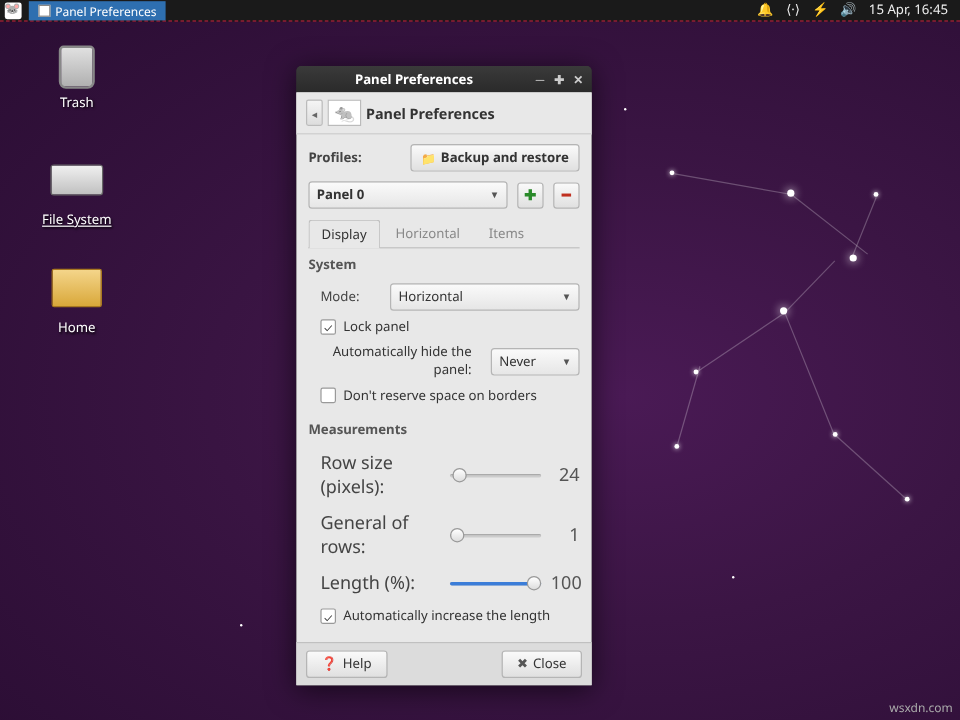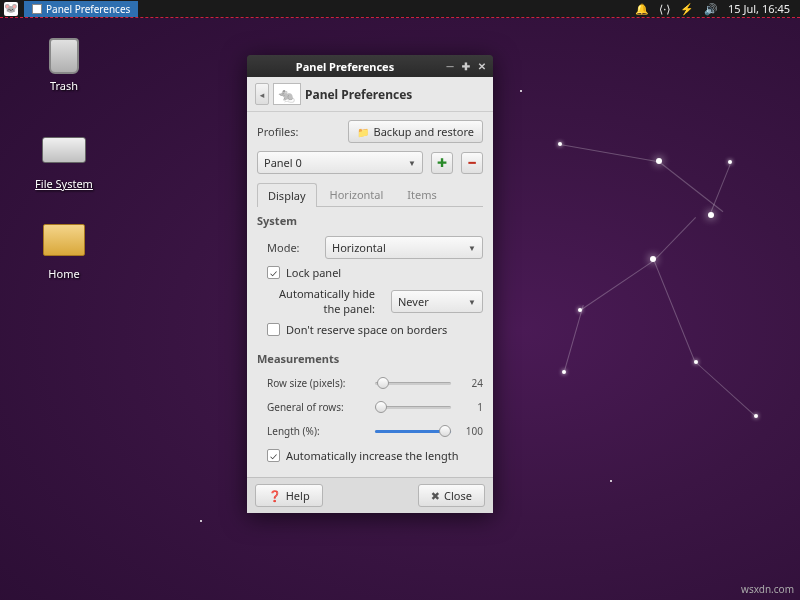--- a/index.html
+++ b/index.html
@@ -38,41 +38,41 @@
     .win-btn { width: 14px; height: 14px; display: flex; align-items: center; justify-content: center; color: #ccc; cursor: pointer; font-size: 10px; }
     
     .dialog-body { background: #e8e8e8; }
     .header-row { display: flex; align-items: center; gap: 4px; padding: 6px 8px; background: #e8e8e8; border-bottom: 1px solid #ccc; }
     .nav-btn { width: 14px; height: 22px; background: linear-gradient(#f5f5f5,#ddd); border: 1px solid #bbb; border-radius: 2px; display: flex; align-items: center; justify-content: center; font-size: 9px; color: #666; }
     .header-icon { width: 28px; height: 22px; background: #fff; border: 1px solid #bbb; display: flex; align-items: center; justify-content: center; }
     .header-icon::after { content: "🐀"; font-size: 14px; filter: grayscale(1); }
     .header-title { font-weight: bold; font-size: 12px; color: #333; }
     
     .content { padding: 8px 10px; font-size: 11px; color: #333; }
-    .row { display: flex; align-items: center; gap: 8px; margin-bottom: 8px; }
+    .row { display: flex; align-items: center; gap: 8px; margin-bottom: 8px; font-weight: bold; }
     .label-text { color: #444; }
     .btn { background: linear-gradient(#fafafa,#e0e0e0); border: 1px solid #b5b5b5; border-radius: 3px; padding: 3px 8px; font-size: 11px; color: #333; display: inline-flex; align-items: center; gap: 4px; cursor: pointer; }
     .select { flex: 1; background: linear-gradient(#fafafa,#e6e6e6); border: 1px solid #b5b5b5; border-radius: 3px; padding: 3px 6px; font-size: 11px; display: flex; align-items: center; justify-content: space-between; cursor: pointer; }
     .select .chev { font-size: 8px; color: #555; }
     .icon-btn { width: 22px; height: 22px; background: linear-gradient(#fafafa,#e0e0e0); border: 1px solid #b5b5b5; border-radius: 3px; display: flex; align-items: center; justify-content: center; cursor: pointer; font-size: 12px; }
     .icon-add { color: #2a8a2a; }
     .icon-remove { color: #c03020; }
     
     .tabs { display: flex; border-bottom: 1px solid #c0c0c0; margin-bottom: 6px; align-items: flex-end; }
     .tab { padding: 4px 10px; font-size: 11px; color: #888; border: 1px solid transparent; border-bottom: none; cursor: pointer; border-radius: 3px 3px 0 0; margin-right: 2px; }
     .tab.active { background: #e8e8e8; border-color: #c0c0c0; color: #333; position: relative; top: 1px; }
     
     .section-title { font-weight: bold; color: #555; margin: 6px 0 8px; font-size: 11px; }
     .form-row { display: flex; align-items: center; gap: 16px; margin: 6px 0 6px 10px; font-size: 11px; }
     .form-row label { color: #444; min-width: 42px; }
     .checkbox-row { display: flex; align-items: center; gap: 6px; margin: 6px 0 6px 10px; font-size: 11px; }
     .checkbox { width: 13px; height: 13px; background: #fff; border: 1px solid #999; border-radius: 2px; display: inline-flex; align-items: center; justify-content: center; font-size: 10px; color: #333; cursor: pointer; }
     .checkbox.checked::after { content: "✓"; }
     
-    .slider-row { display: flex; align-items: center; gap: 8px; margin: 10px 0 10px 10px; font-size: 10px; }
+    .slider-row { display: flex; align-items: center; gap: 8px; margin: 10px 0 10px 10px; font-size: 15px; }
     .slider-row label { color: #444; width: 100px; }
     .slider { flex: 1; height: 14px; position: relative; }
     .slider-track { position: absolute; top: 6px; left: 0; right: 0; height: 3px; background: #ccc; border-radius: 2px; border-top: 1px solid #aaa; }
     .slider-fill { position: absolute; top: 6px; left: 0; height: 3px; background: #3b7dd8; border-radius: 2px; }
     .slider-thumb { position: absolute; top: 1px; width: 12px; height: 12px; background: linear-gradient(#fff,#ddd); border: 1px solid #999; border-radius: 50%; cursor: pointer; }
     .slider-val { width: 24px; text-align: right; color: #555; }
     
     .footer { background: #dcdcdc; border-top: 1px solid #c0c0c0; padding: 6px 8px; display: flex; justify-content: space-between; }
     .footer .btn { padding: 3px 12px; }
     
@@ -88,21 +88,21 @@
     <span class="taskbar-btn">
       <span class="sq"></span>
       <span>Panel Preferences</span>
     </span>
   </div>
   <div class="top-panel-right">
     <span class="tray-icon">🔔</span>
     <span class="tray-icon">⟨·⟩</span>
     <span class="tray-icon">⚡</span>
     <span class="tray-icon">🔊</span>
-    <span class="tray-icon">15 Jul, 16:45</span>
+    <span class="tray-icon">15 Apr, 16:45</span>
   </div>
 </div>
 
 <div class="desktop-icon trash-icon" style="left:24px; top:38px;">
   <div class="icon-box"></div>
   <div class="label">Trash</div>
 </div>
 <div class="desktop-icon drive-icon" style="left:24px; top:128px;text-decoration:underline;">
   <div class="icon-box"></div>
   <div class="label">File System</div>
@@ -184,21 +184,21 @@
         </span>
       </div>
 
       <div class="checkbox-row">
         <span class="checkbox checked"></span>
         <span>Lock panel</span>
       </div>
 
       <div class="form-row" style="margin-left:10px;text-align:right;">
         <span style="flex:1">Automatically hide the panel:</span>
-        <span class="select" style="width:92px; flex:none;">
+        <span class="select" style="width:74px; flex:none;">
           <span>Never</span>
           <span class="chev">▼</span>
         </span>
       </div>
 
       <div class="checkbox-row">
         <span class="checkbox"></span>
         <span>Don't reserve space on borders</span>
       </div>
 

